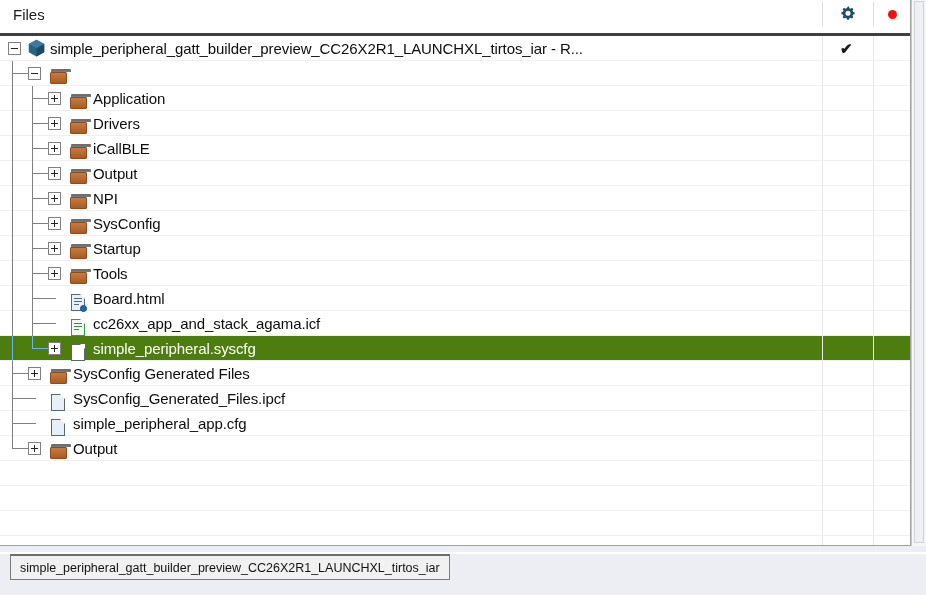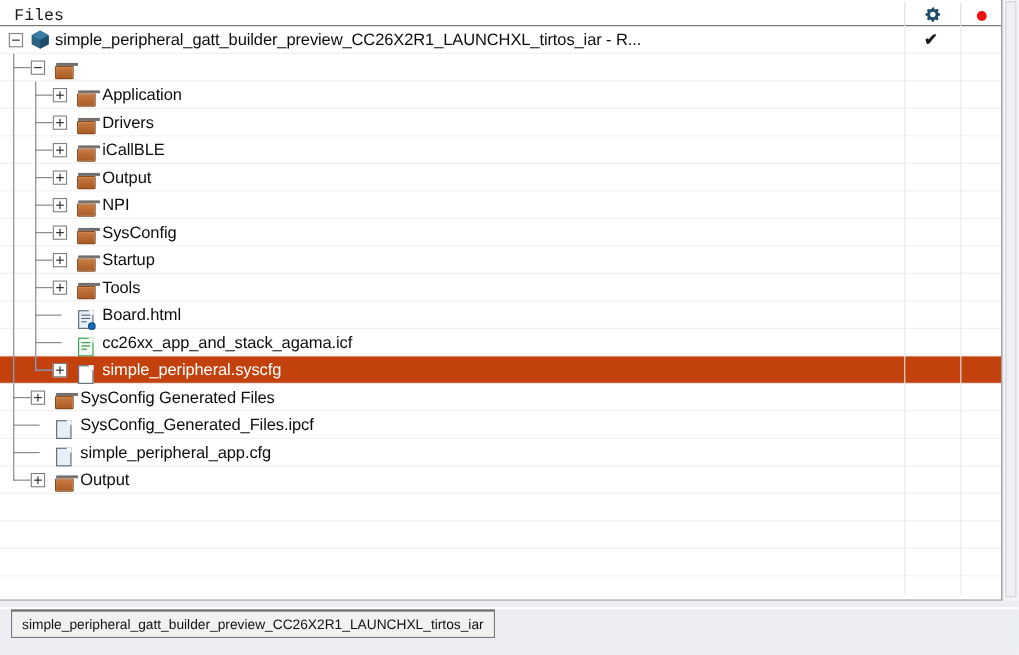--- a/index.html
+++ b/index.html
@@ -26,24 +26,23 @@
     height: 546px;
     background: #ffffff;
     border-right: 1px solid #a0a0a0;
     border-bottom: 1px solid #a0a0a0;
     overflow: hidden;
   }
 
   
   .hdr {
     position: relative;
-    height: 24px;
+    height: 36px;
     background: #ffffff;
-    border-bottom: 1px solid #404040;
-    font-family: Liberation Mono, monospace;
+    border-bottom: 3px solid #404040;
   }
   .hdr-cell {
     position: absolute;
     top: 0;
     height: 28px;
     display: flex;
     align-items: center;
   }
   .hdr-files {
     left: 0; width: 822px;
@@ -90,21 +89,21 @@
   .row {
     position: relative;
     height: 25px;
     width: 100%;
     border-bottom: 1px solid #f0f0f0;
     display: flex;
     align-items: center;
     white-space: nowrap;
     z-index: 1;
   }
-  .row.selected { background: #c2410c; }
+  .row.selected { background: #4d7c0f; }
   .row.selected .label { color: #ffffff; }
   .row.selected .vline,
   .row.selected .hline { background: #6fb4e8; }
 
   .label {
     font-size: 15px;
     color: #0d0d0d;
     line-height: 25px;
     letter-spacing: -0.1px;
   }

